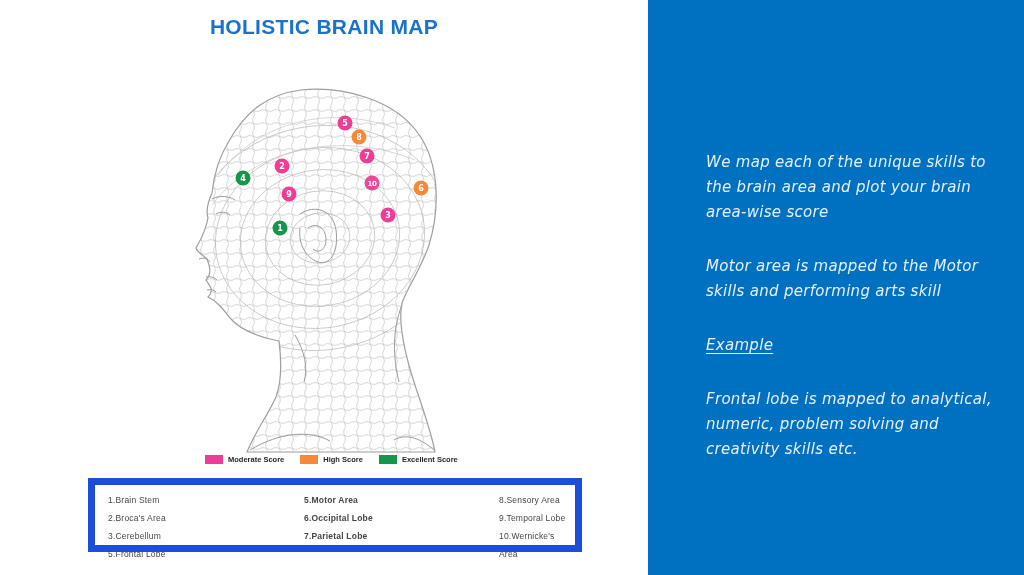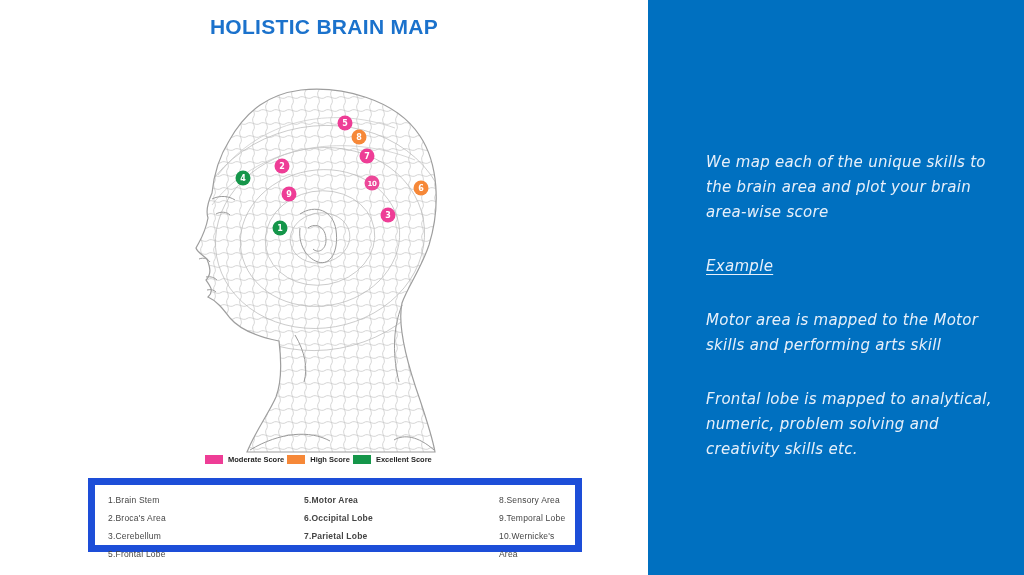--- a/index.html
+++ b/index.html
@@ -14,21 +14,21 @@
   .head-svg { position:absolute; left:180px; top:82px; width:280px; height:380px; }
 
   
   .marker-layer { position:absolute; left:0; top:0; width:648px; height:575px; }
   .marker { position:absolute; width:15px; height:15px; border-radius:50%;
             transform:translate(-50%,-50%); color:#fff; font-weight:bold; font-size:8px;
             display:flex; align-items:center; justify-content:center;
             font-family:"DejaVu Sans",sans-serif; }
 
   
-  .legend { position:absolute; left:205px; top:455px; display:flex; align-items:center; gap:3px; }
+  .legend { position:absolute; left:205px; top:455px; display:flex; align-items:center; gap:16px; }
   .legend-item { display:flex; align-items:center; }
   .legend-swatch { display:inline-block; width:18px; height:9px; margin-right:5px; }
   .legend-label { font-size:7.5px; font-weight:bold; color:#1f1f1f; }
 
   
   .areas-table { position:absolute; left:88px; top:478px; width:494px; height:74px;
                  border:7px solid #1d4ed8; background:#fff; display:flex; padding:6px 0 0 13px; }
   .area-col { display:block; }
   .area-col-1 { width:196px; }
   .area-col-2 { width:195px;font-weight:bold; }
@@ -156,19 +156,19 @@
       <div class="area-col area-col-3">
         <div class="area-cell">8.Sensory Area</div>
         <div class="area-cell">9.Temporal Lobe</div>
         <div class="area-cell">10.Wernicke's Area</div>
       </div>
     </div>
 
   <div class="panel" style="background: rgb(0, 112, 192);">
     <div class="panel-text">
       <p>We map each of the unique skills to the brain area and plot your brain area-wise score</p>
+      <p>Motor area is mapped to the Motor skills and performing arts skill</p>
       <p><span class="example-underline">Example</span></p>
-      <p>Motor area is mapped to the Motor skills and performing arts skill</p>
       <p>Frontal lobe is mapped to analytical, numeric, problem solving and creativity skills etc.</p>
     </div>
   </div>
 
 </div>
 
 </body></html>

